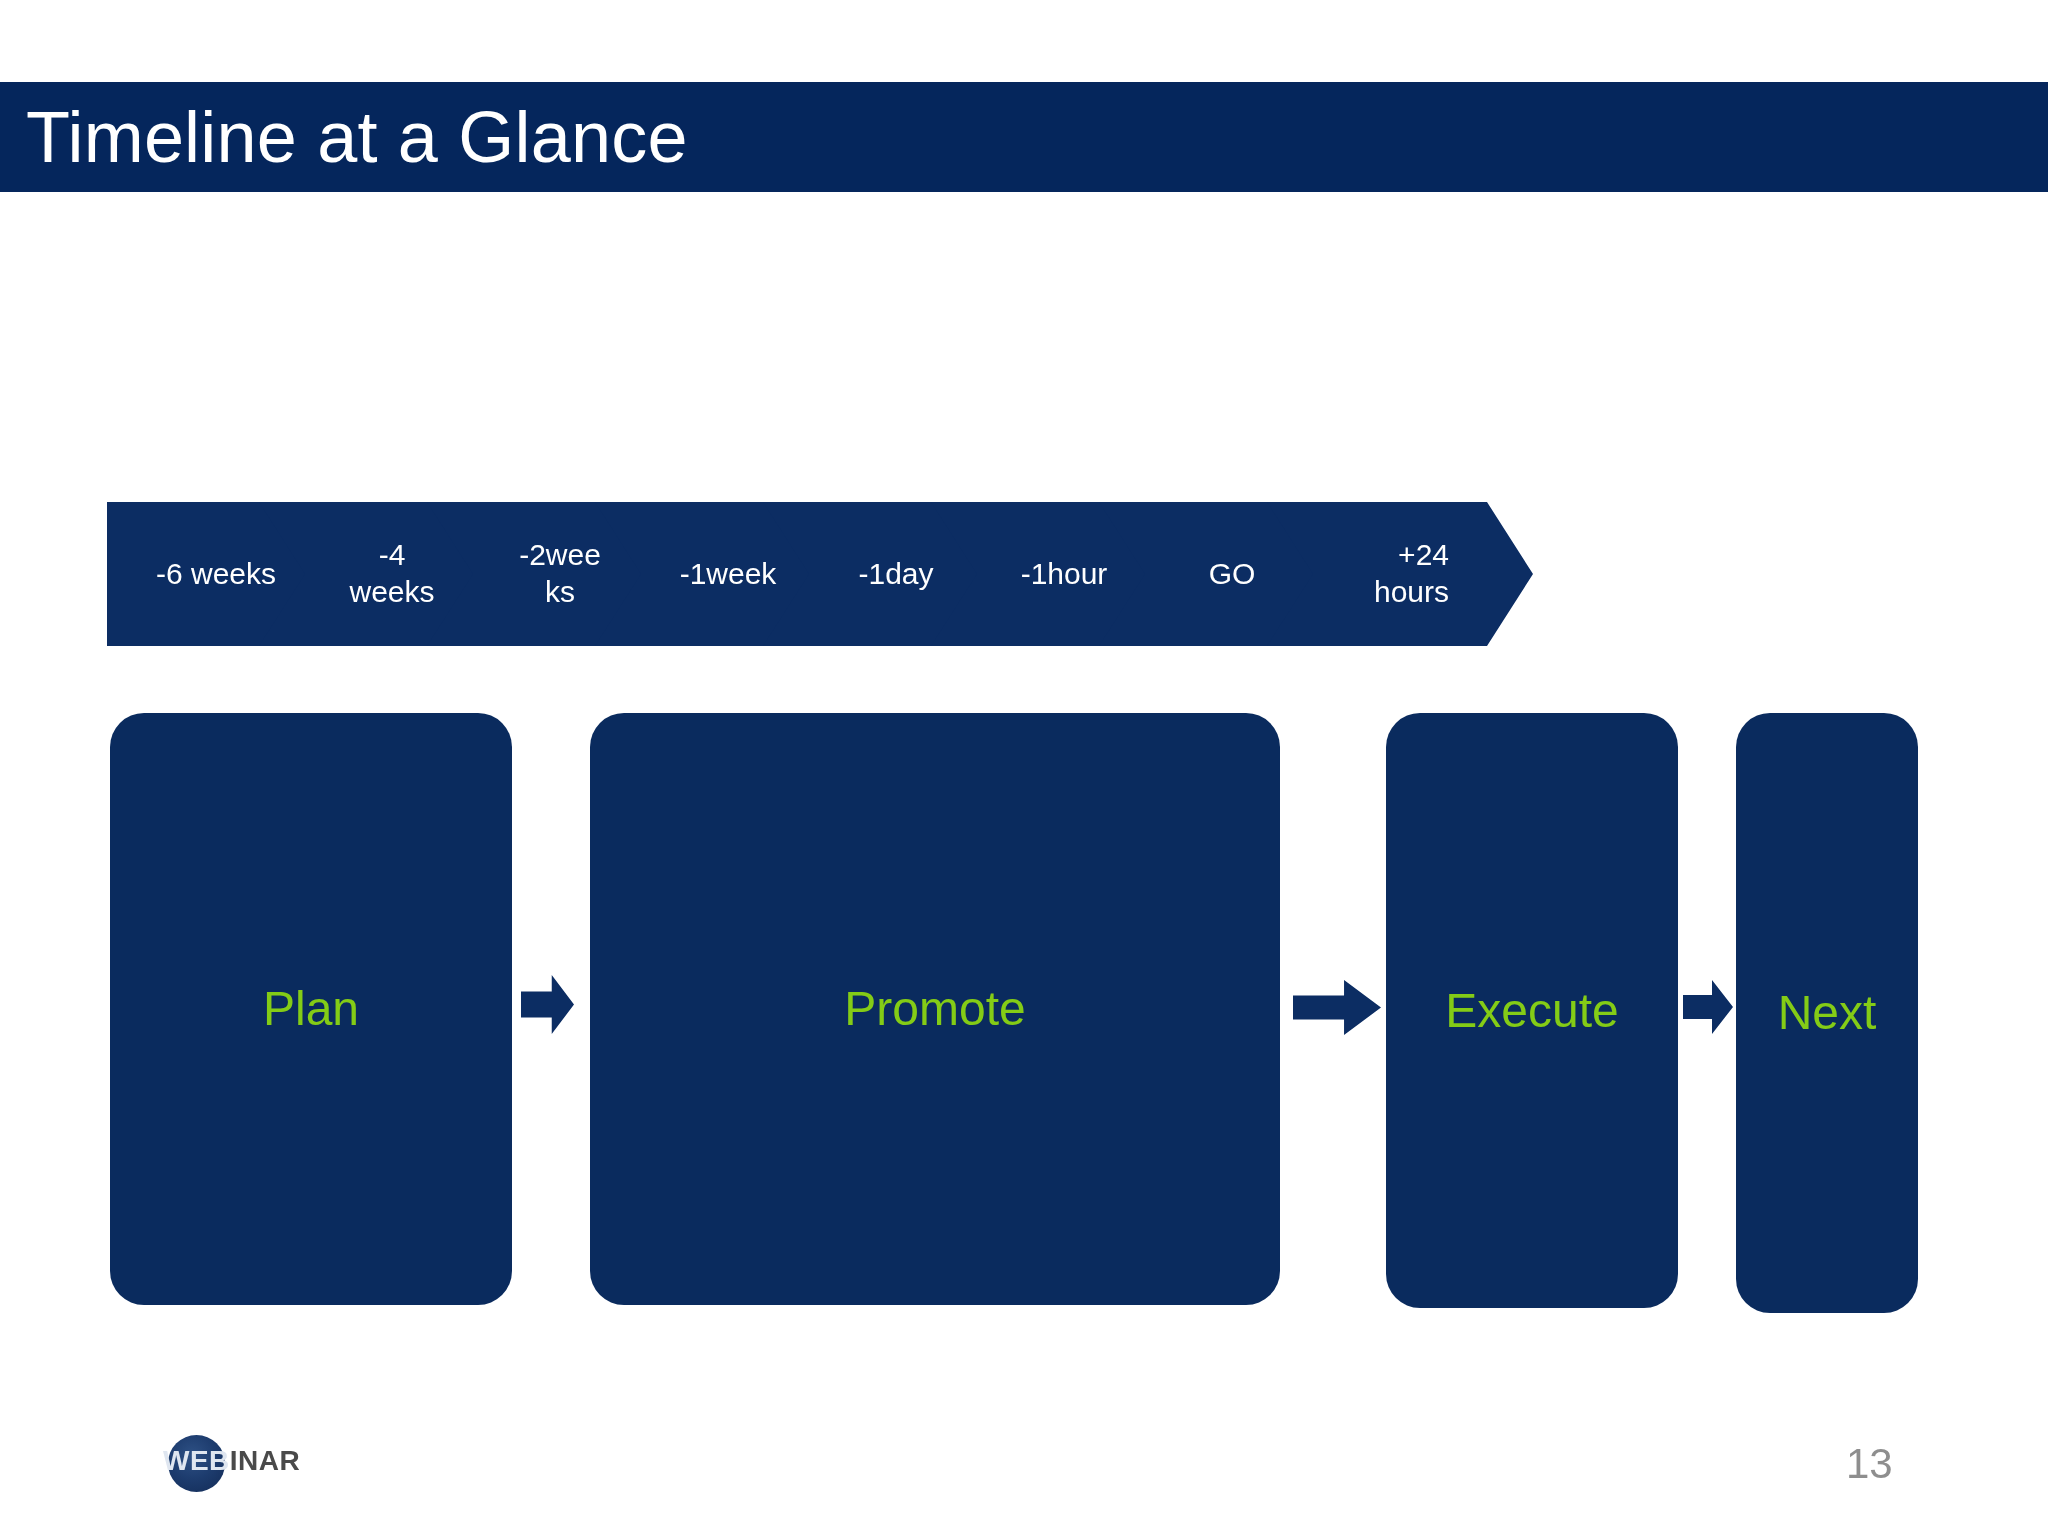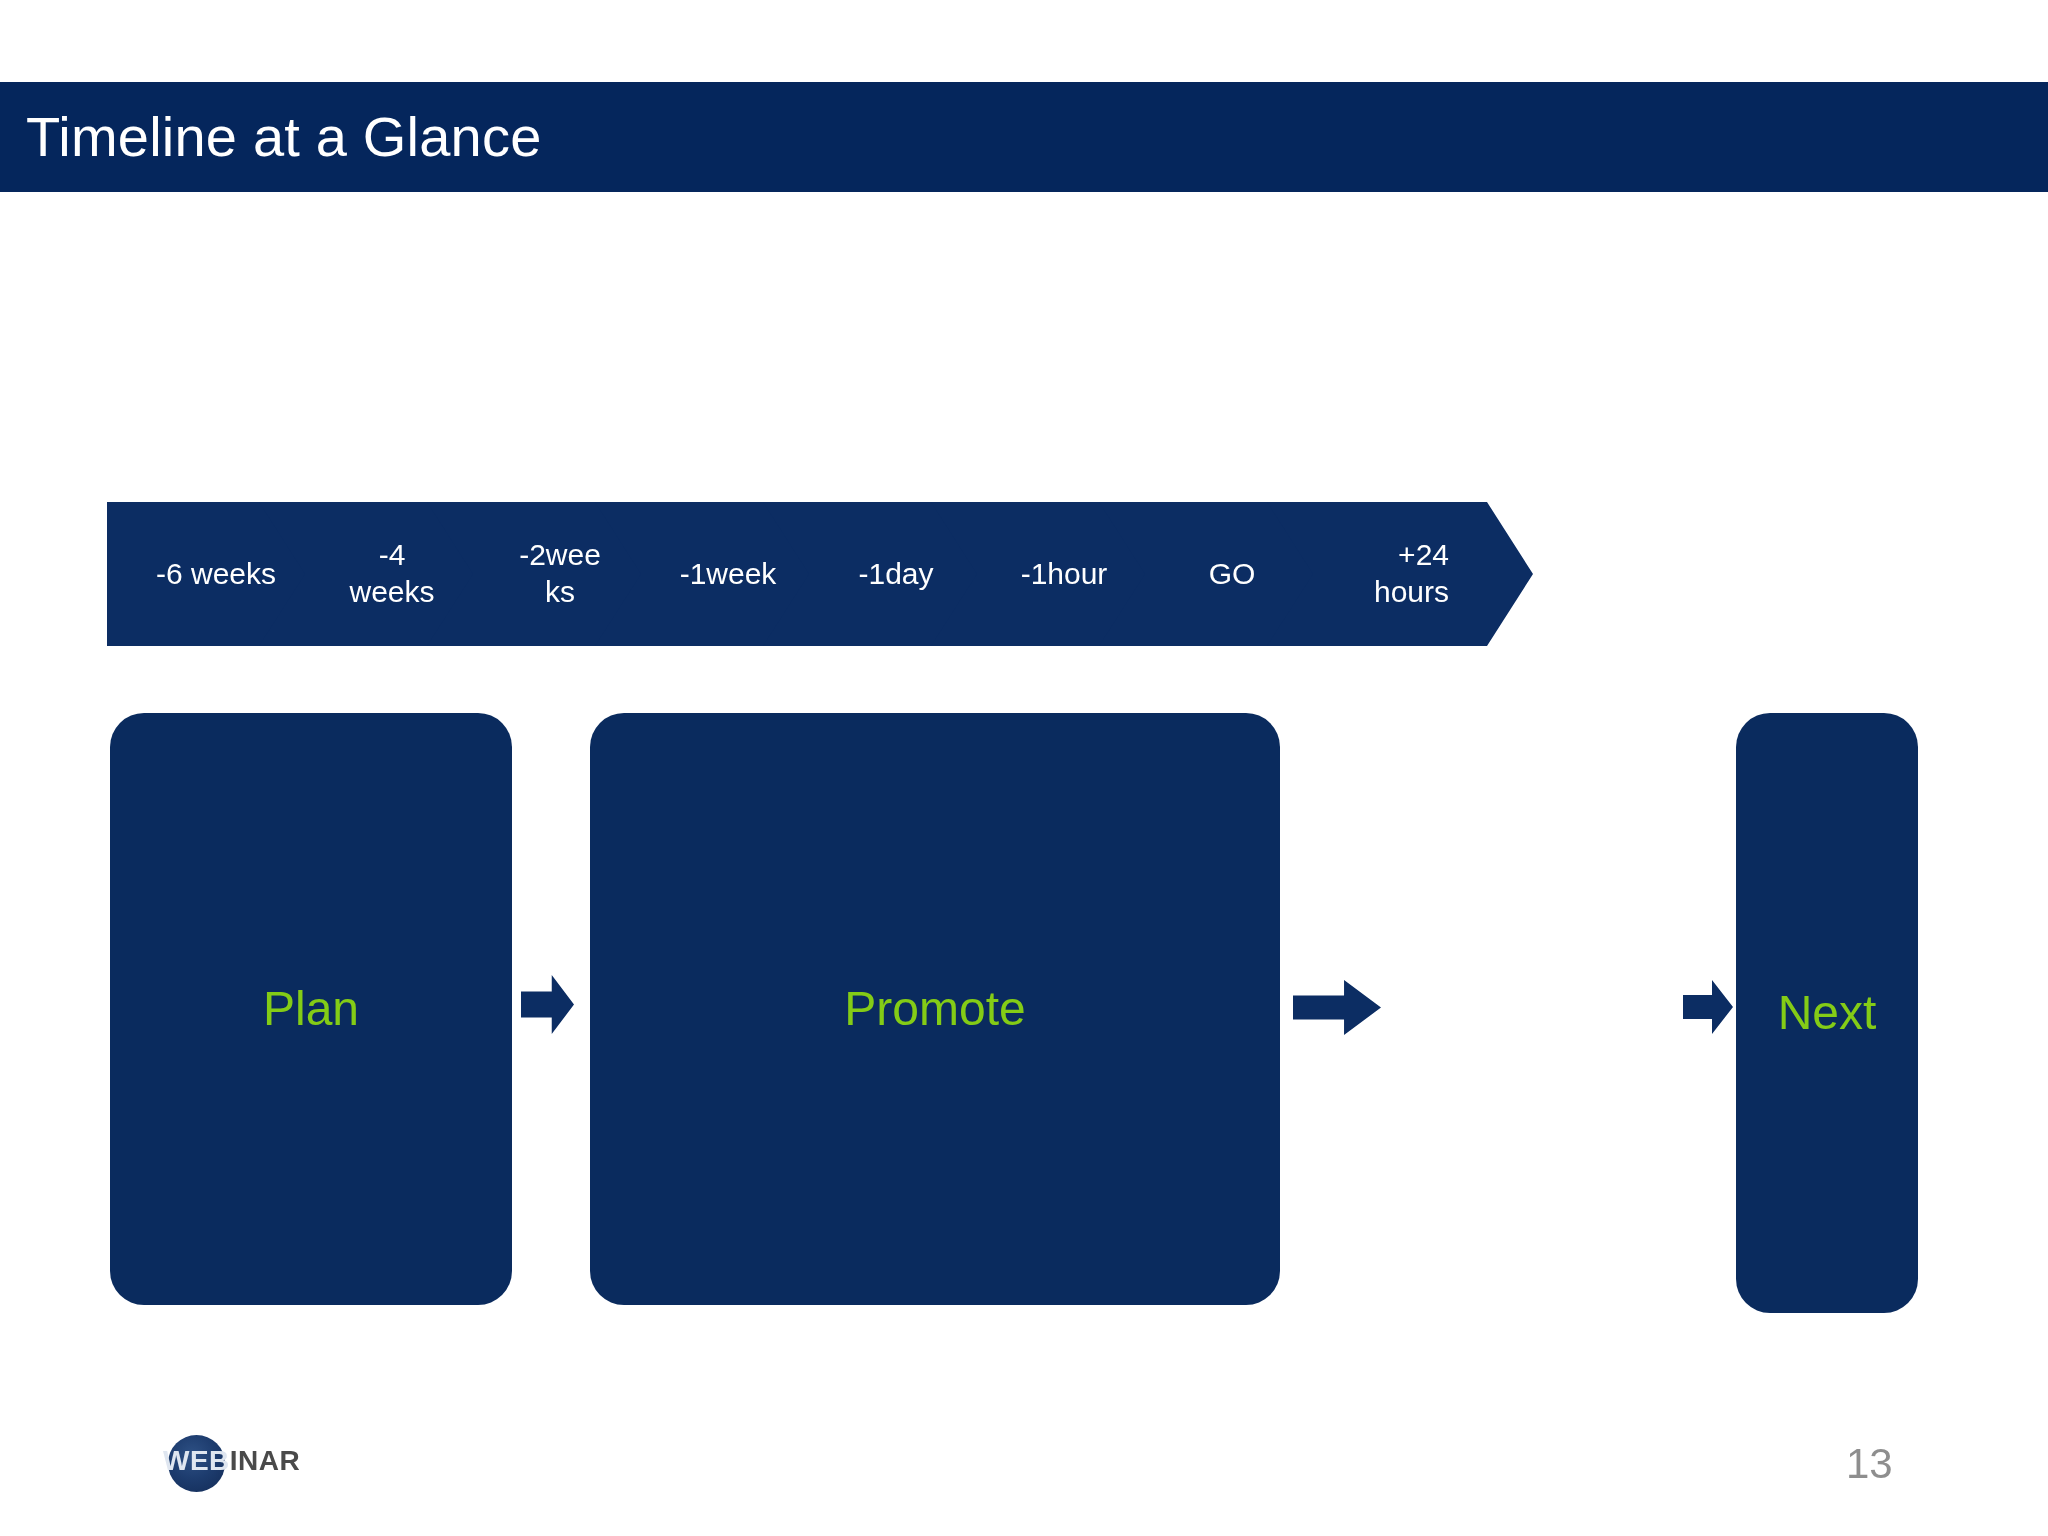--- a/index.html
+++ b/index.html
@@ -32,21 +32,21 @@
     top: 82px;
     width: 2048px;
     height: 110px;
     background: #05265c;
   }
   .title-text {
     position: absolute;
     left: 26px;
     top: 50%;
     transform: translateY(-50%);
-    font-size: 56px;
+    font-size: 72px;
     font-weight: 300;
     letter-spacing: 0.2px;
     color: #ffffff;
     white-space: nowrap;
     line-height: 1;
   }
 
   
   .chevron-row {
     position: absolute;
@@ -202,20 +202,23 @@
   </div>
 
   <div class="connector-arrow" style="left:521px; top:975px; width:53px; height:59px;"></div>
 
   <div class="stage-box" style="left:590px; top:713px; width:690px; height:592px;justify-content:center;">
     <span>Promote</span>
   </div>
 
   <div class="connector-arrow" style="left:1293px; top:980px; width:88px; height:55px;"></div>
 
+  <div class="stage-box" style="left:1386px; top:713px; width:292px; height:595px;">
+    <span>Execute</span>
+  </div>
 
   <div class="connector-arrow" style="left:1683px; top:980px; width:50px; height:54px;"></div>
 
   <div class="stage-box" style="left:1736px; top:713px; width:182px; height:600px;">
     <span>Next</span>
   </div>
 
   <div class="footer-logo">
     <div class="logo-circle"></div>
     <div class="logo-word"><span class="inside">WEB</span><span>INAR</span></div>

